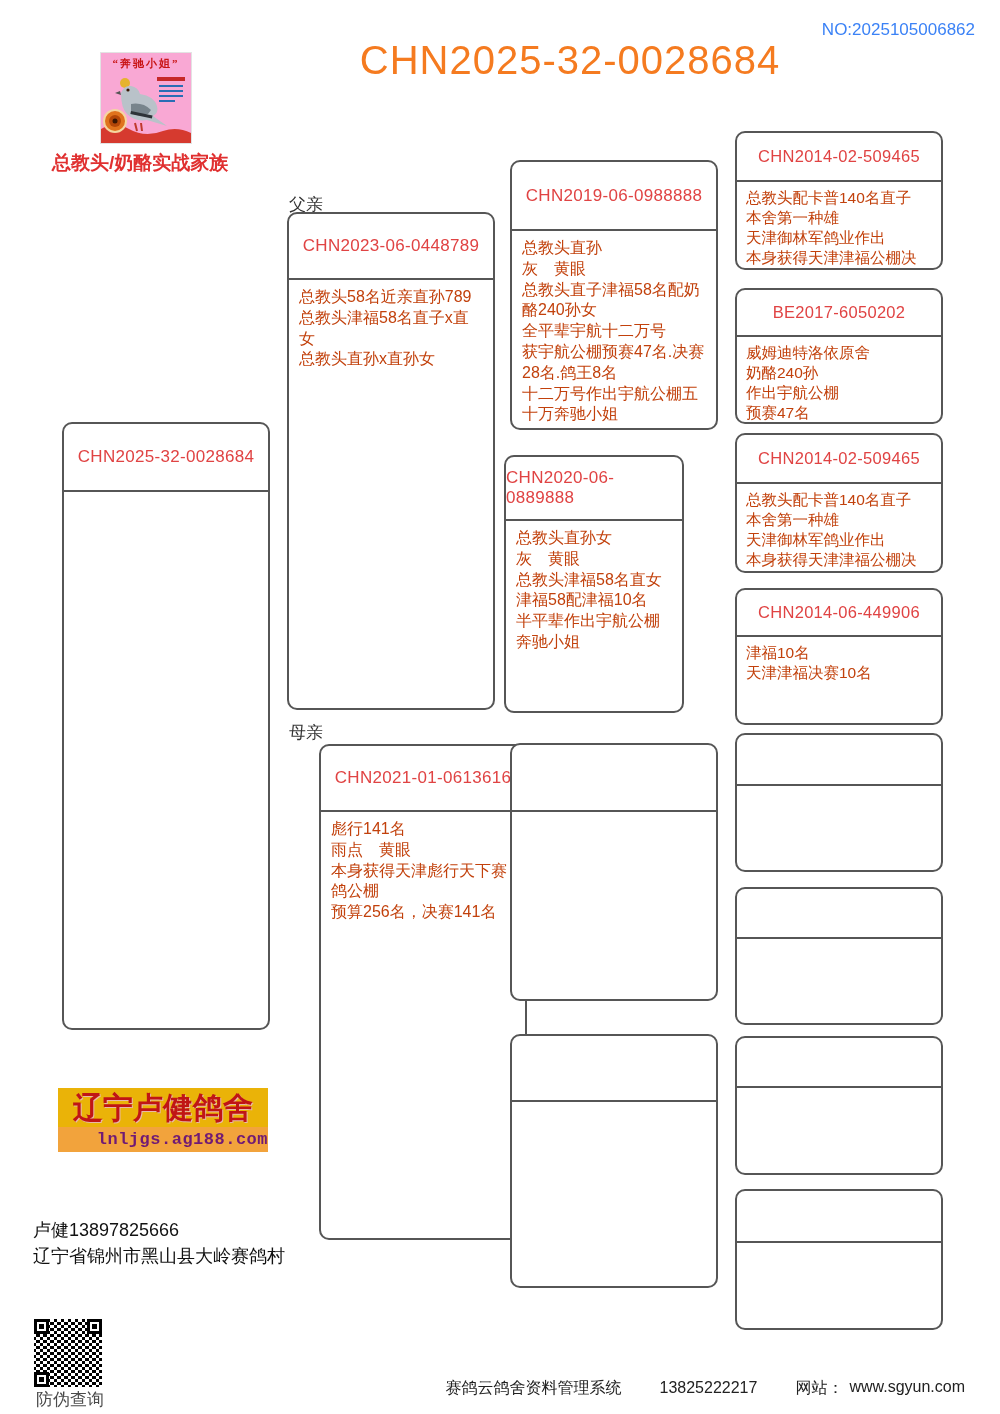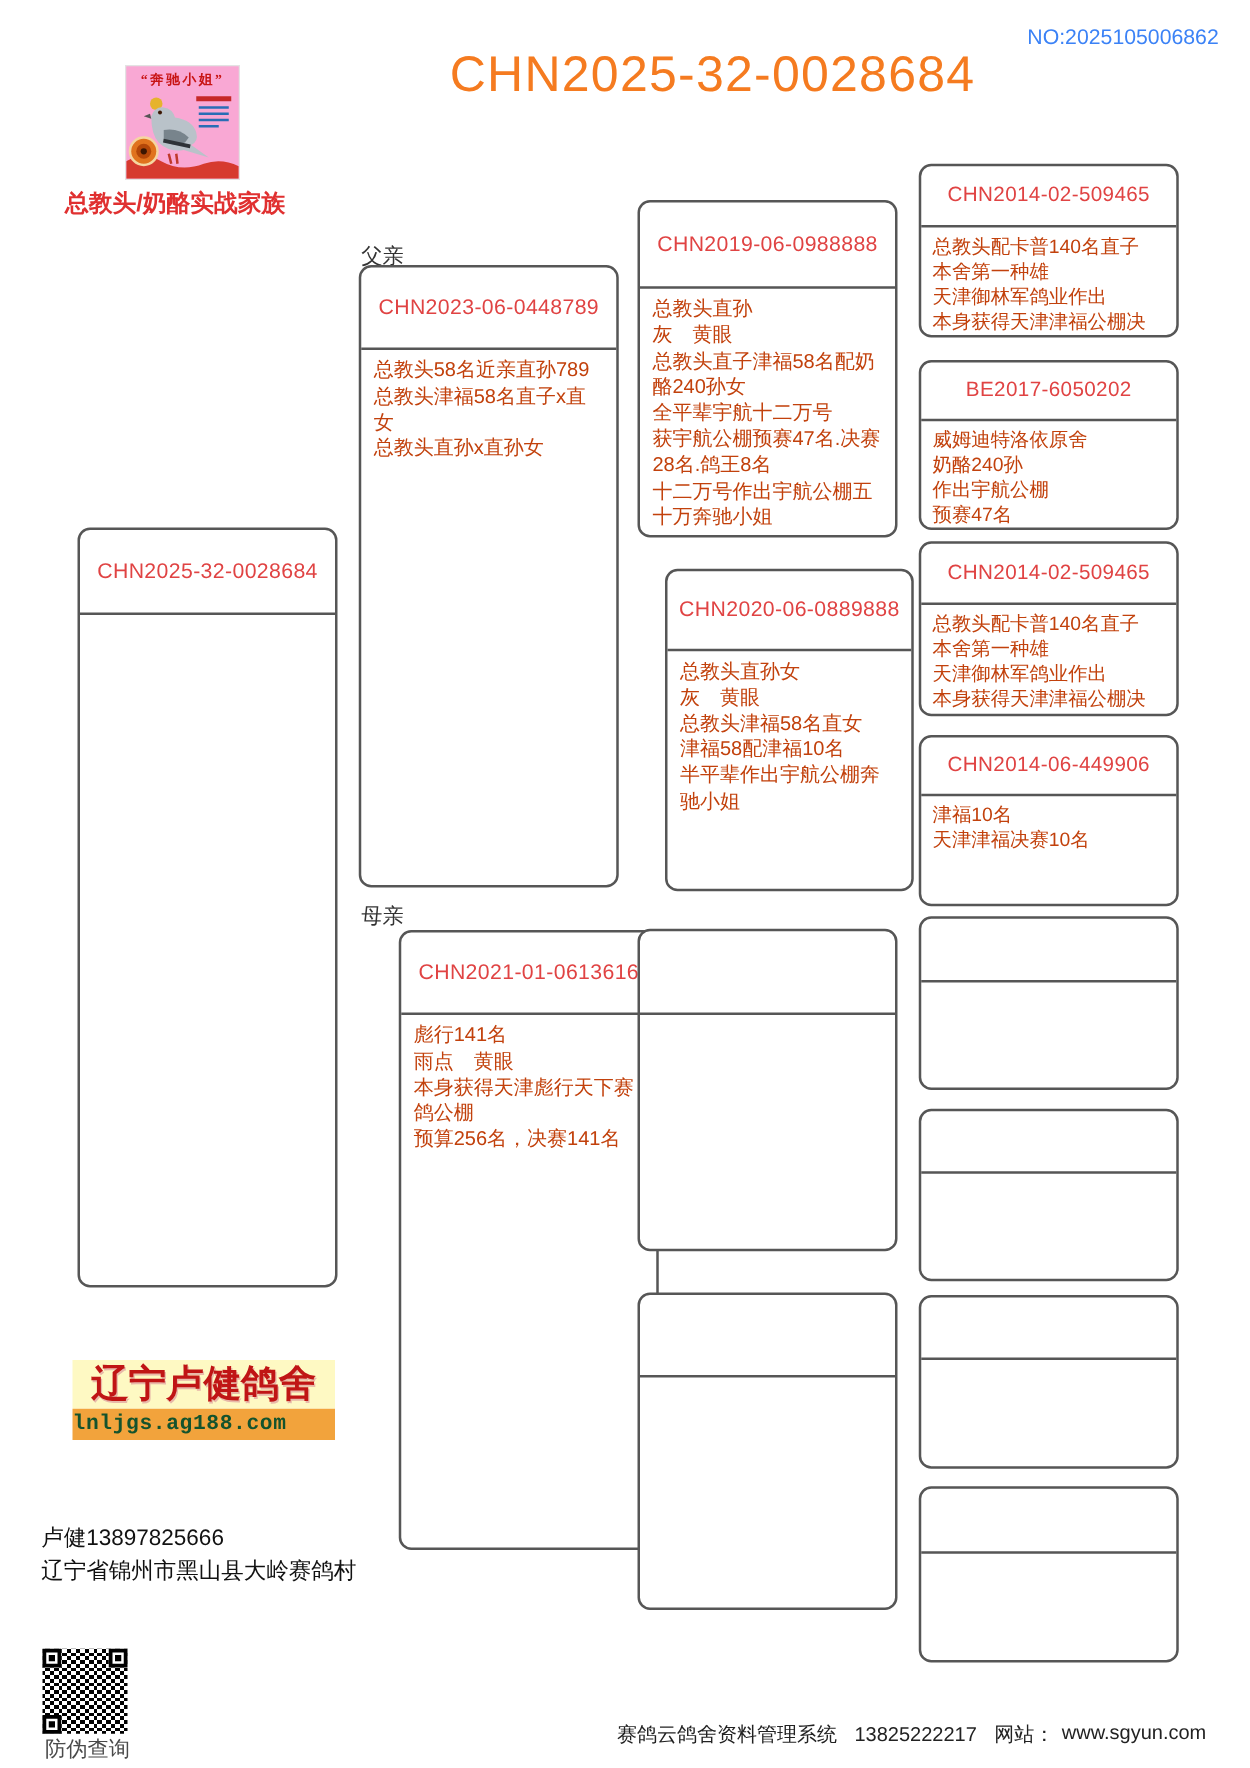--- a/index.html
+++ b/index.html
@@ -25,44 +25,44 @@
     box-sizing:border-box;}
   .ring-row{height:var(--hh,64px);display:flex;align-items:center;justify-content:center;
     border-bottom:2px solid #565656;color:#e04343;font-size:17px;letter-spacing:.3px;}
   .pbox .body{padding:7px 10px;font-size:16px;line-height:1.3;color:#c2410c;
     white-space:pre-line;}
   .pbox.sm .ring-row{font-size:16.5px;}
   .pbox.sm .body{font-size:15.5px;line-height:1.3;padding:6px 9px;}
   .col-label{position:absolute;font-size:17px;color:#333;}
   
   .banner{position:absolute;left:58px;top:1088px;width:210px;}
-  .banner-name{background:#fef9c3;color:#c01515;text-align:center;
+  .banner-name{background:#eab308;color:#c01515;text-align:center;
     font-family:"Liberation Serif","DejaVu Serif",serif;font-weight:700;font-size:30px;
     line-height:39px;height:39px;text-shadow:1px 1px 0 #e8b9a9;}
-  .banner-site{background:#f2a33c;color:#14532d;text-align:left;
+  .banner-site{background:#f2a33c;color:#701a75;text-align:right;
     font-family:"Liberation Mono","DejaVu Sans Mono",monospace;font-weight:700;
     font-size:17px;line-height:25px;height:25px;letter-spacing:.5px;}
   .contact-phone{position:absolute;left:33px;top:1218px;font-size:18px;color:#111;}
   .contact-address{position:absolute;left:33px;top:1244px;font-size:18px;color:#111;}
   
   .qr{position:absolute;left:33px;top:1318px;width:70px;height:70px;
     background:
       repeating-linear-gradient(0deg,#000 0 3px,#fff 3px 6px),
       repeating-linear-gradient(90deg,#000 0 3px,#fff 3px 7px);
     background-blend-mode:difference;outline:3px solid #fff;outline-offset:-1px;}
   .qr .fm{position:absolute;width:15px;height:15px;border:3px solid #000;background:#fff;
     box-sizing:border-box;}
   .qr .fm::after{content:"";position:absolute;inset:2px;background:#000;}
   .qr .fm.tl{left:1px;top:1px;}
   .qr .fm.tr{right:1px;top:1px;}
   .qr .fm.bl{left:1px;bottom:1px;}
   .qr-label{position:absolute;left:36px;top:1388px;font-size:17px;color:#4a4a4a;}
   
   .footer{position:absolute;top:1378px;left:420px;width:545px;display:flex;
-    justify-content:flex-end;align-items:baseline;gap:14px;font-size:16px;color:#222;}
+    justify-content:flex-end;align-items:baseline;gap:38px;font-size:16px;color:#222;}
   .footer .site-pair{display:flex;gap:6px;}
 </style>
 </head>
 <body>
 
 <div class="canvas">
 
   <div class="no-label">NO:2025105006862</div>
   <div class="main-title">CHN2025-32-0028684</div>
 
@@ -119,21 +119,21 @@
 
   <div class="pbox" style="left:510px;top:160px;width:208px;height:270px;--hh:67px;">
     <div class="ring-row">CHN2019-06-0988888</div>
     <div class="body">总教头直孙
 灰　黄眼
 总教头直子津福58名配奶酪240孙女
 全平辈宇航十二万号
 获宇航公棚预赛47名.决赛28名.鸽王8名
 十二万号作出宇航公棚五十万奔驰小姐</div>
   </div>
-  <div class="pbox" style="left:532px;top:455px;width:199px;height:258px;--hh:62px;">
+  <div class="pbox" style="left:504px;top:455px;width:180px;height:258px;--hh:62px;">
     <div class="ring-row">CHN2020-06-0889888</div>
     <div class="body">总教头直孙女
 灰　黄眼
 总教头津福58名直女
 津福58配津福10名
 半平辈作出宇航公棚奔驰小姐</div>
   </div>
   <div class="pbox" style="left:510px;top:743px;width:208px;height:258px;--hh:65px;">
     <div class="ring-row"></div>
     <div class="body"></div>

